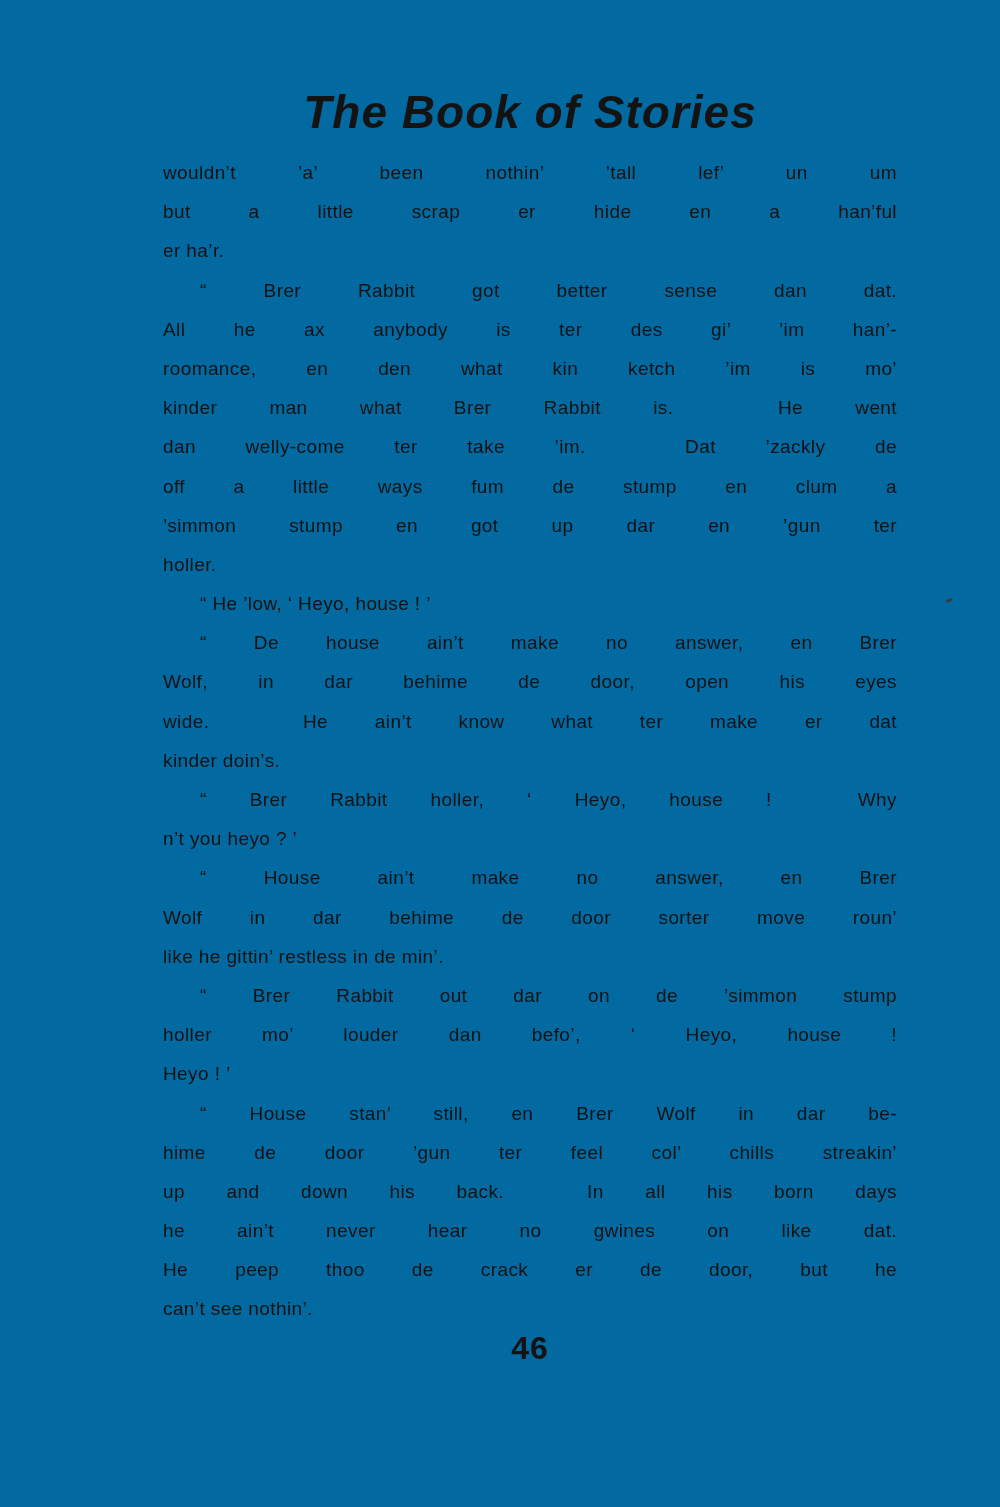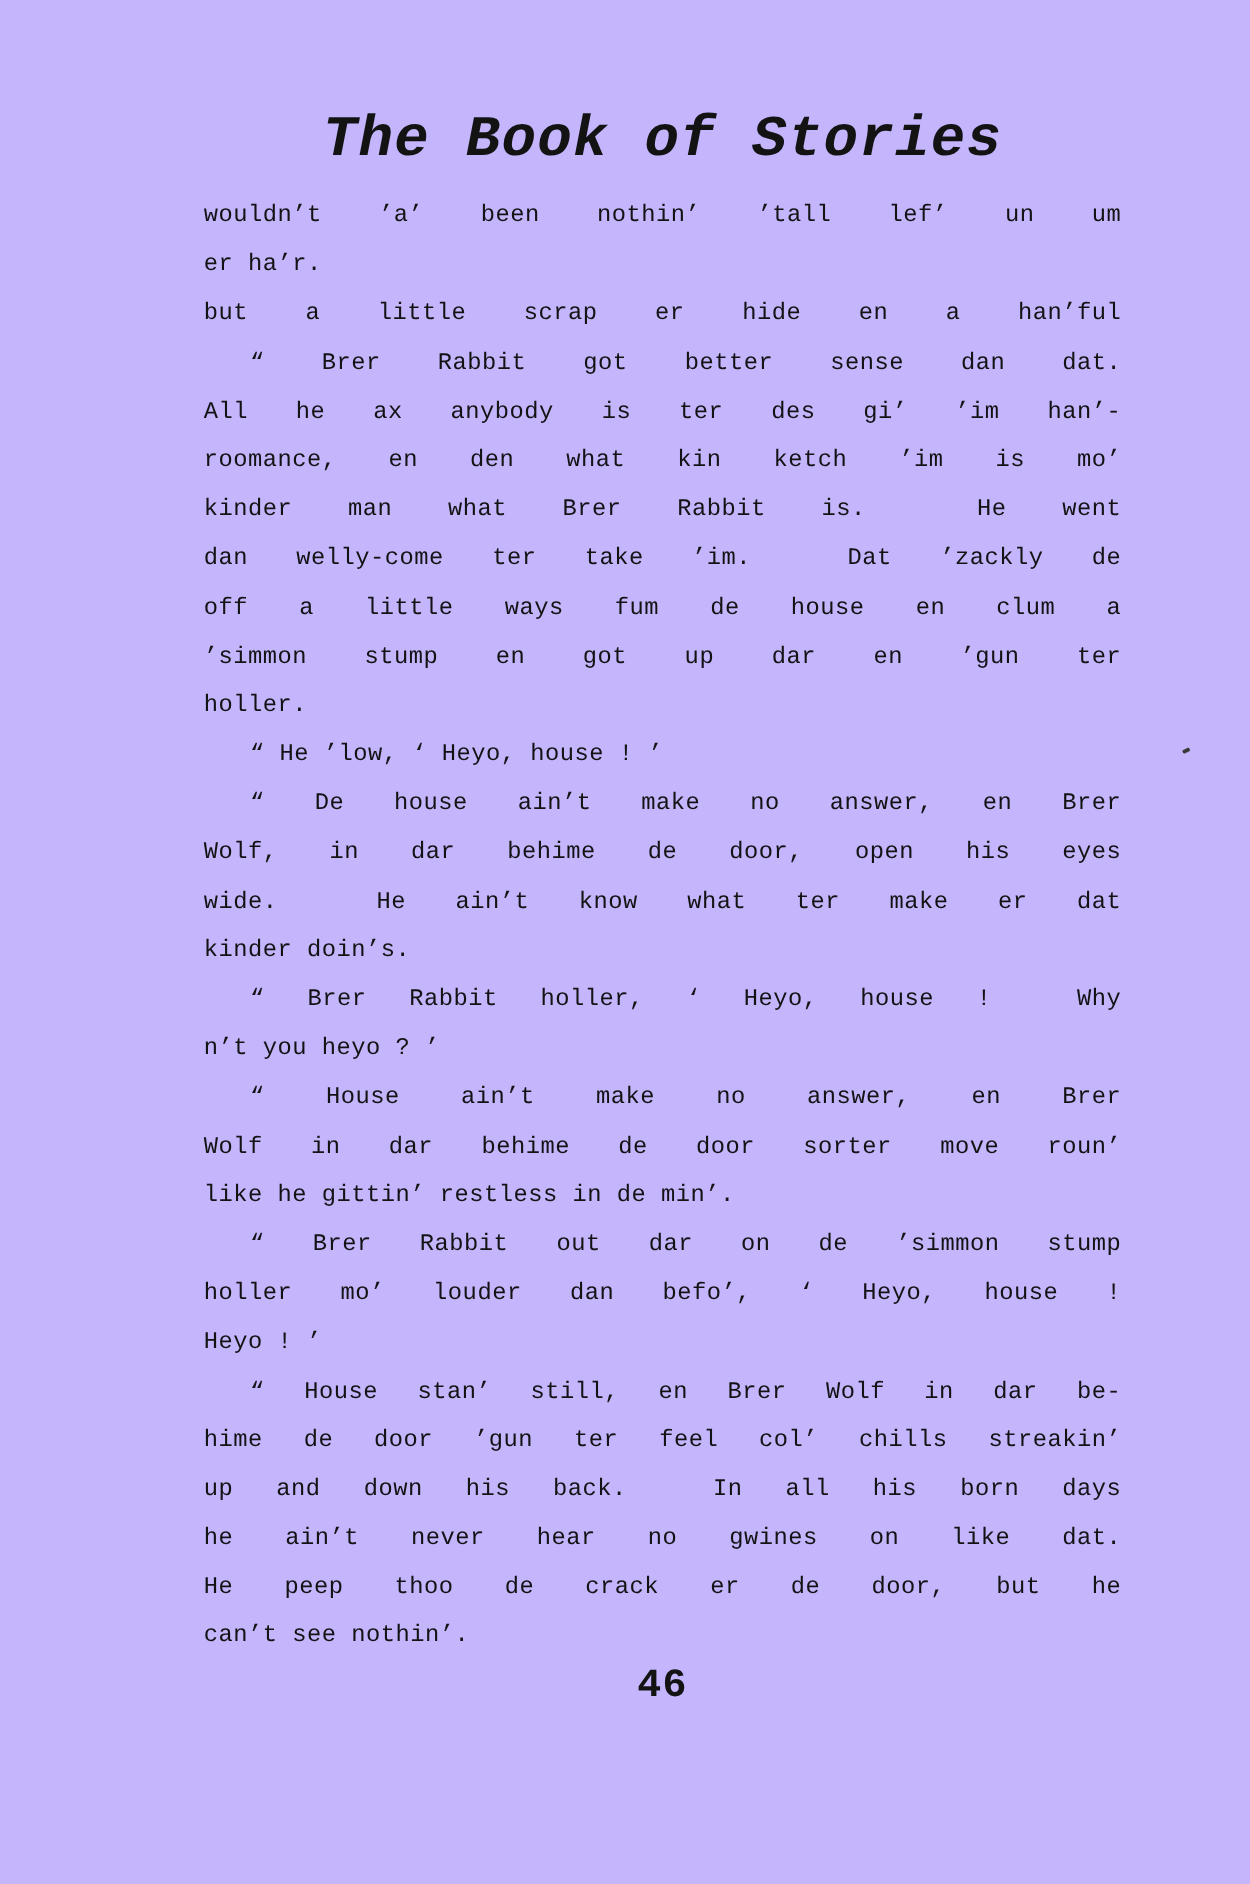--- a/index.html
+++ b/index.html
@@ -1,22 +1,22 @@
 <!DOCTYPE html>
 <html><head>
 <meta charset="utf-8">
 <style>
   html, body { margin: 0; padding: 0; background: #ffffff; }
   .page {
     position: relative;
     width: 1000px;
     height: 1507px;
-    background: #c4b5fd;
+    background: #0369a1;
     color: #131313;
-    font-family: Liberation Mono, monospace;
+    font-family: Liberation Sans, sans-serif;
     overflow: hidden;
   }
   .title {
     position: absolute;
     top: 80px;
     left: 163px;
     width: 734px;
     margin: 0;
     text-align: center;
     font-style: italic;
@@ -67,28 +67,28 @@
   }
 </style>
 </head>
 <body>
 
 <div class="page">
   <h1 class="title">The Book of Stories</h1>
 
   <div class="text-block" id="text-block">
       <div class="line j">wouldn’t ’a’ been nothin’ ’tall lef’ un um</div>
+      <div class="line j">but a little scrap er hide en a han’ful</div>
       <div class="line">er ha’r.</div>
-      <div class="line j">but a little scrap er hide en a han’ful</div>
       <div class="line j i">“ Brer Rabbit got better sense dan dat.</div>
       <div class="line j">All he ax anybody is ter des gi’ ’im han’-</div>
       <div class="line j">roomance, en den what kin ketch ’im is mo’</div>
       <div class="line j">kinder man what Brer Rabbit is.&nbsp; He went</div>
       <div class="line j">dan welly-come ter take ’im.&nbsp; Dat ’zackly de</div>
-      <div class="line j">off a little ways fum de house en clum a</div>
+      <div class="line j">off a little ways fum de stump en clum a</div>
       <div class="line j">’simmon stump en got up dar en ’gun ter</div>
       <div class="line">holler.</div>
       <div class="line i">“ He ’low, ‘ Heyo, house ! ’</div>
       <div class="line j i">“ De house ain’t make no answer, en Brer</div>
       <div class="line j">Wolf, in dar behime de door, open his eyes</div>
       <div class="line j">wide.&nbsp; He ain’t know what ter make er dat</div>
       <div class="line">kinder doin’s.</div>
       <div class="line j i">“ Brer Rabbit holler, ‘ Heyo, house !&nbsp; Why</div>
       <div class="line">n’t you heyo ? ’</div>
       <div class="line j i">“ House ain’t make no answer, en Brer</div>

